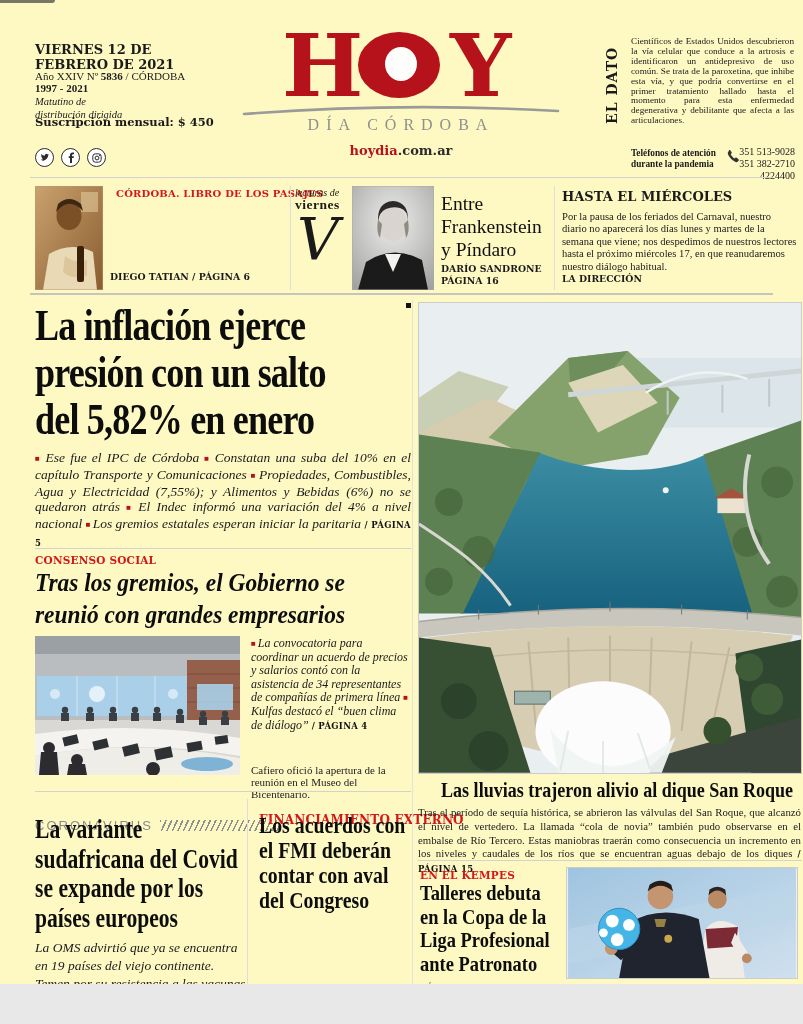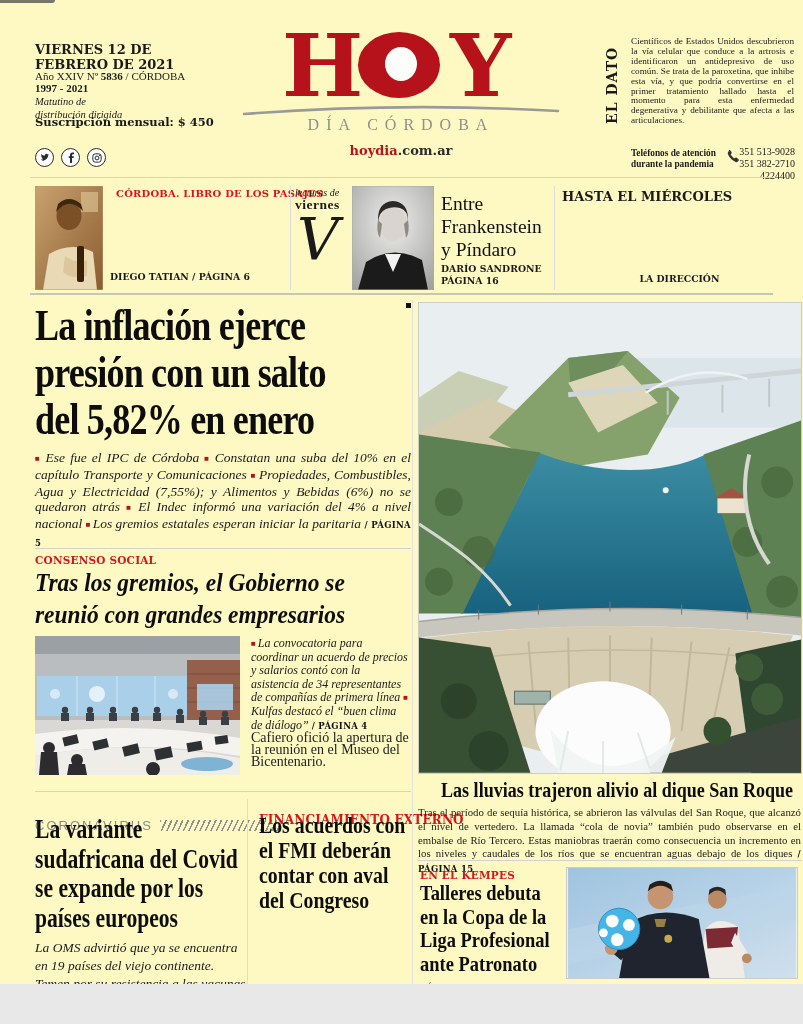--- a/index.html
+++ b/index.html
@@ -140,21 +140,22 @@
   </div>
   <div class="abs pre" style="left:441px;top:192px;font-size:19.5px;line-height:23px;color:#111;">Entre
 Frankenstein
 y Píndaro</div>
   <div class="abs slab preline" style="left:441px;top:263px;font-weight:bold;font-size:9.3px;line-height:11.5px;">DARÍO SANDRONE
 PÁGINA 16</div>
 
   <div class="vd" style="left:554px;top:186px;height:104px;"></div>
 
   <div class="abs slab" style="left:562px;top:189px;font-weight:bold;font-size:13px;">HASTA EL MIÉRCOLES</div>
-  <div class="abs slab" style="left:562px;top:273px;width:235px;text-align:center;font-weight:bold;font-size:9.3px;">LA DIRECCIÓN</div>
+  <div class="abs" style="left:562px;top:211px;width:235px;font-size:10.6px;line-height:12.4px;">Por la pausa de los feriados del Carnaval, nuestro diario no aparecerá los días lunes y martes de la semana que viene; nos despedimos de nuestros lectores hasta el próximo miércoles 17, en que reanudaremos nuestro diálogo habitual.</div>
+  <div class="abs slab" style="left:562px;top:273px;width:235px;text-align:left;font-weight:bold;font-size:9.3px;">LA DIRECCIÓN</div>
 
   <div class="hr" style="left:30px;top:293px;width:743px;height:2px;background:#c6c4c0;"></div>
 
   <div class="abs headline pre" style="left:35px;top:302px;font-size:44px;line-height:47px;letter-spacing:-1px;transform:scaleX(.82);transform-origin:left top;">La inflación ejerce
 presión con un salto
 del 5,82% en enero</div>
 
   <p class="abs just" style="left:35px;top:450px;width:376px;margin:0;font-size:13.5px;line-height:15.8px;font-style:italic;">
     <span class="sq">Ese fue el IPC de Córdoba</span>
     <span class="sq">Constatan una suba del 10% en el capítulo Transporte y Comunicaciones</span>
@@ -223,21 +224,21 @@
         <circle cx="118" cy="133" r="7"></circle>
       </g>
     </svg>
   </div>
 
   <p class="abs" style="left:251px;top:637px;width:158px;margin:0;font-size:12px;line-height:13.6px;font-style:italic;">
     <span class="sq">La convocatoria para coordinar un acuerdo de precios y salarios contó con la asistencia de 34 representantes de compañías de primera línea</span>
     <span class="sq">Kulfas destacó el “buen clima de diálogo”</span>
     <span class="pageref">/ PÁGINA 4</span>
   </p>
-  <div class="abs" style="left:251px;top:732px;width:158px;font-size:14px;line-height:12px;color:#222;">Cafiero ofició la apertura de la reunión en el Museo del Bicentenario.</div>
+  <div class="abs" style="left:251px;top:764px;width:158px;font-size:11px;line-height:12px;color:#222;">Cafiero ofició la apertura de la reunión en el Museo del Bicentenario.</div>
 
   <div class="hr" style="left:35px;top:791px;width:376px;"></div>
 
   <div class="abs" style="left:35px;top:818px;display:flex;align-items:center;">
     <span style="font-family:'Liberation Sans',sans-serif;font-size:13px;color:#8a8a8a;letter-spacing:2px;">CORONAVIRUS</span>
     <span style="display:inline-block;width:120px;height:11px;margin-left:7px;background:repeating-linear-gradient(115deg,#8f8f8f 0 1.5px,transparent 1.5px 5px);"></span>
   </div>
   <div class="abs headline pre" style="left:35px;top:815px;font-size:27px;line-height:29.5px;transform:scaleX(.8);transform-origin:left top;">La variante
 sudafricana del Covid
 se expande por los

